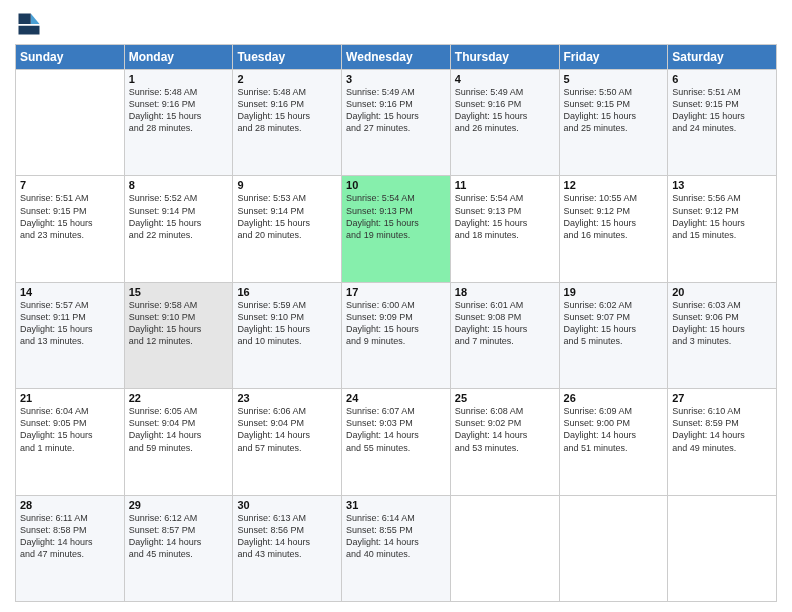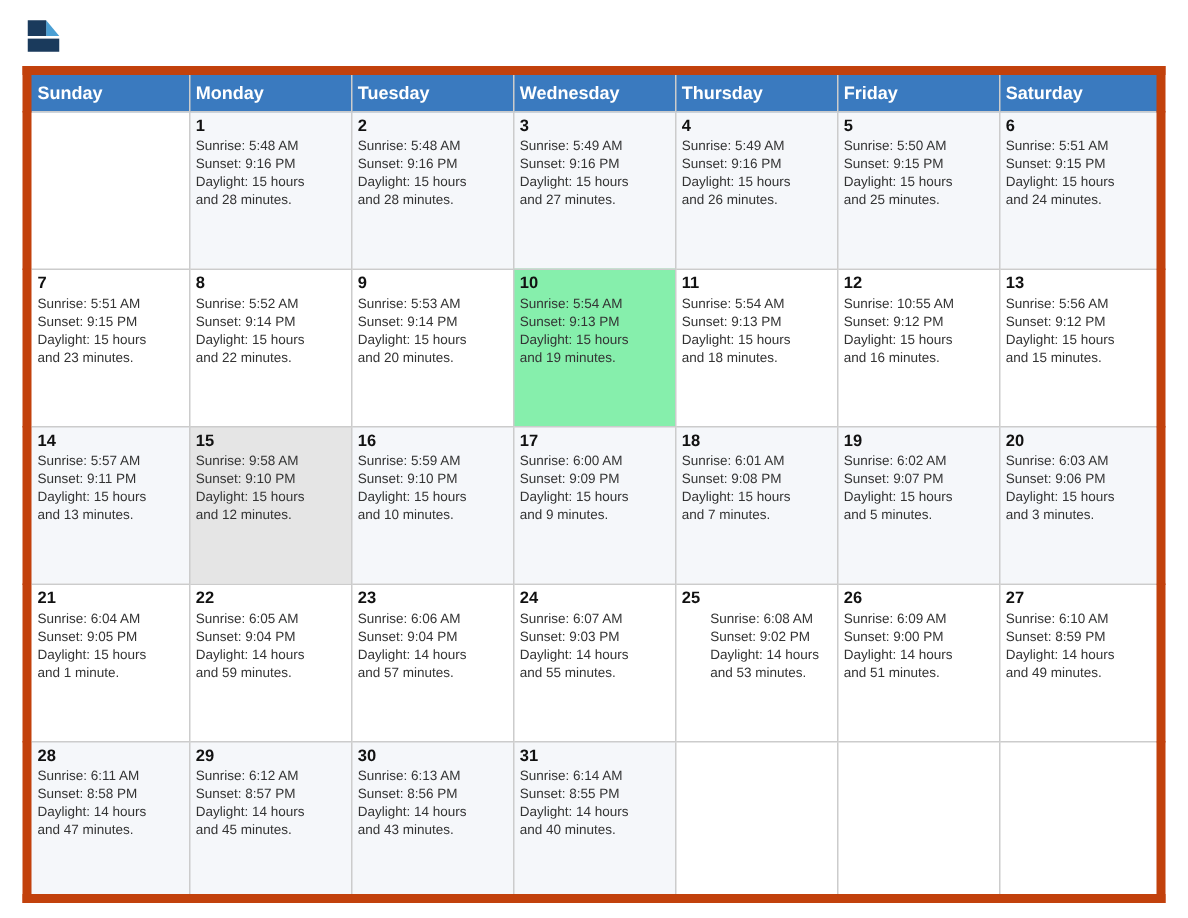--- a/index.html
+++ b/index.html
@@ -50,21 +50,21 @@
       color: #1a3a5c;
       line-height: 1.1;
     }
     .subtitle {
       font-size: 14px;
       color: #333;
       font-style: italic;
     }
     .calendar {
       flex: 1;
-      border: 6px solid #c2410c;
+      border: 1px solid #c2410c;
       border-collapse: collapse;
       width: 100%;
       table-layout: fixed;
     }
     .calendar th {
       background: #3a7abf;
       color: #fff;
       font-size: 12px;
       font-weight: bold;
       padding: 5px 4px;
@@ -309,21 +309,21 @@
           </td>
           <td style="background: rgb(255, 255, 255);">
             <span class="day-num">24</span>
             <div class="day-info" style="white-space: pre-line;">Sunrise: 6:07 AM
 Sunset: 9:03 PM
 Daylight: 14 hours
 and 55 minutes.</div>
           </td>
           <td style="background: rgb(255, 255, 255);">
             <span class="day-num">25</span>
-            <div class="day-info" style="white-space: pre-line; margin-left: 19px;">Sunrise: 6:08 AM
+            <div class="day-info" style="white-space: pre-line;">Sunrise: 6:08 AM
 Sunset: 9:02 PM
 Daylight: 14 hours
 and 53 minutes.</div>
           </td>
           <td style="background: rgb(255, 255, 255);">
             <span class="day-num">26</span>
             <div class="day-info" style="white-space: pre-line;">Sunrise: 6:09 AM
 Sunset: 9:00 PM
 Daylight: 14 hours
 and 51 minutes.</div>

